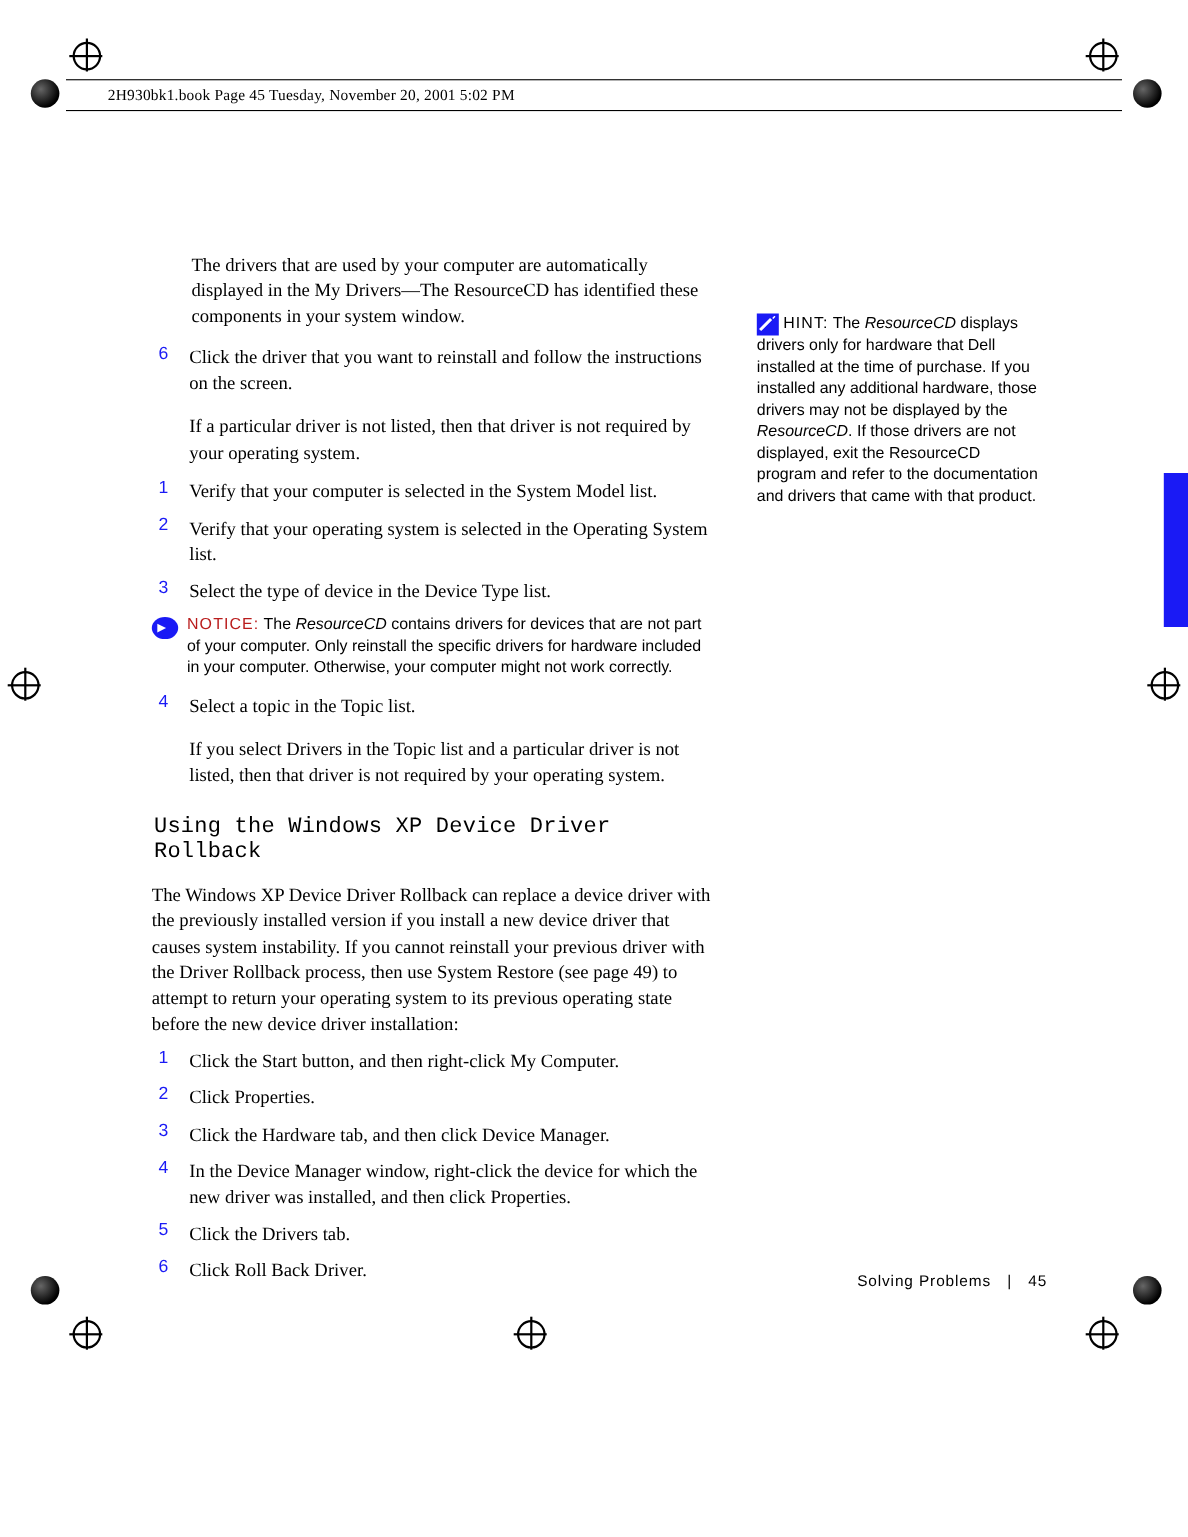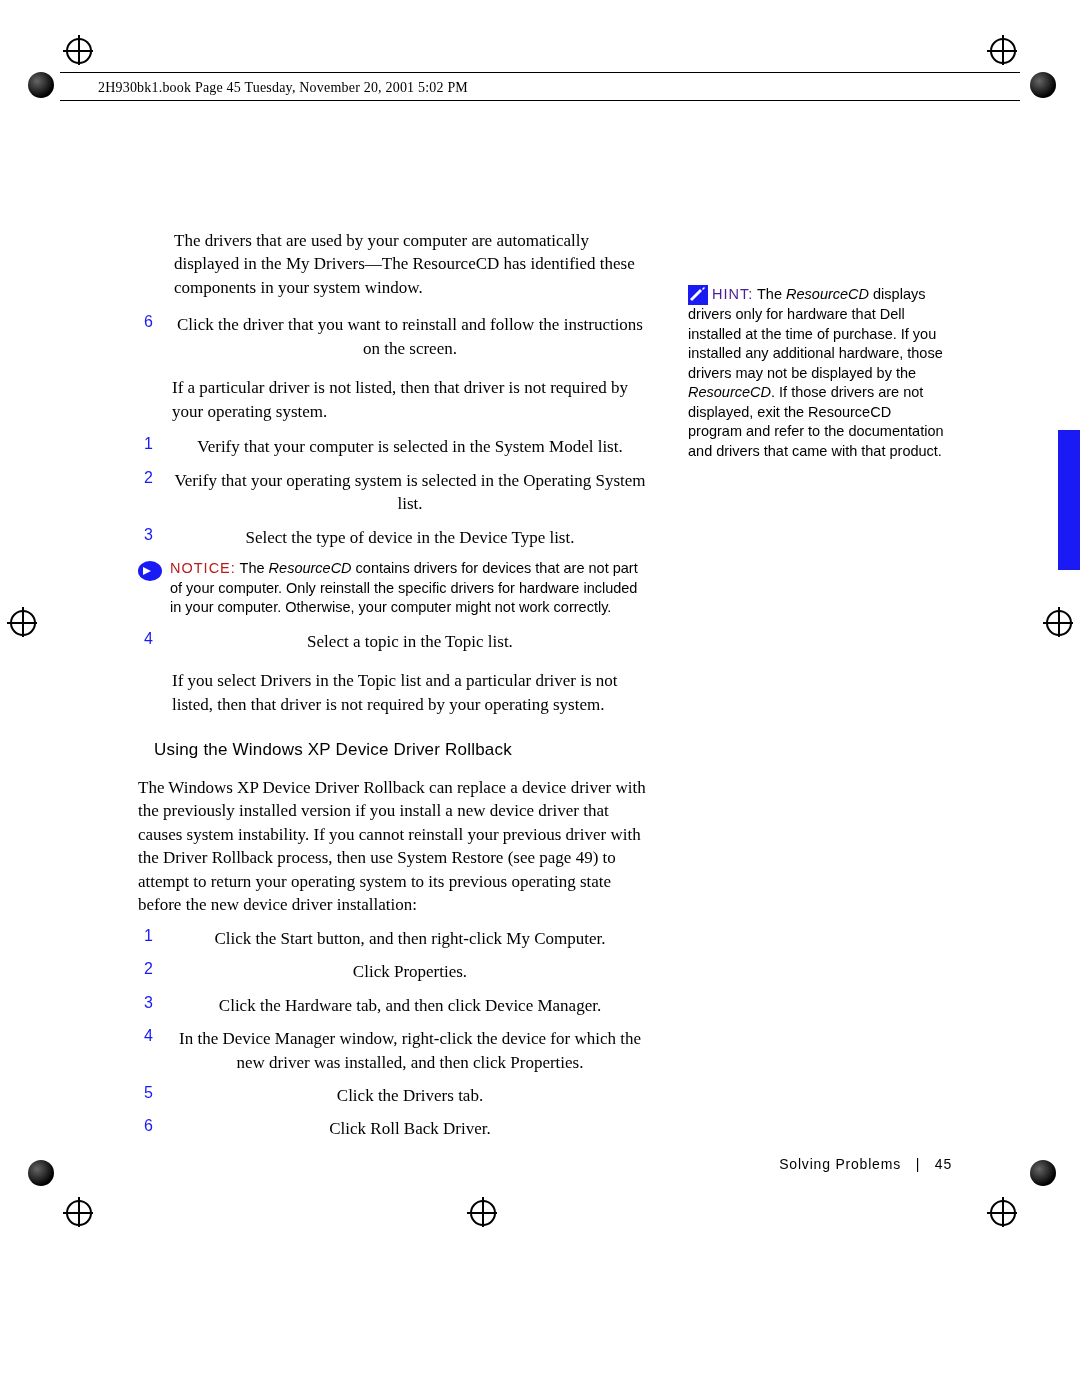--- a/index.html
+++ b/index.html
@@ -89,30 +89,30 @@
     display: inline-block;
     width: 20px;
     height: 20px;
     background: #1a1af5;
     position: relative;
     vertical-align: top;
     margin-right: 4px;
   }
   .side-icon svg { position:absolute; left:2px; top:2px; }
   .hint-label {
-    color: #4c1d95;
+    color: #000000;
     letter-spacing: 1px;
     font-weight: normal;
   }
   .italic { font-style: italic; }
   p { margin: 16px 0 10px 0; line-height: 1.38; }
   .intro { margin-left: 36px; margin-bottom: 14px; }
   .list-item { display: flex; margin-bottom: 10px; }
   .num { color: #1a1af5; font-family: Arial, sans-serif; font-size: 16px; width: 28px; flex: 0 0 28px; text-align: left; padding-left:6px;}
-  .txt { flex: 1; line-height: 1.38; text-align: center; }
+  .txt { flex: 1; line-height: 1.38; }
   .sub { margin-left: 34px; margin-bottom: 12px; }
   .notice-row { display:flex; margin: 8px 0 12px 0; }
   .notice-icon {
     flex: 0 0 24px;
     width: 20px;
     height: 20px;
     background: #1a1af5;
     border-radius: 50%;
     margin-right: 8px;
     position: relative;
@@ -128,24 +128,24 @@
     border-bottom:4px solid transparent;
   }
   .notice-txt {
     font-family: Arial, Helvetica, sans-serif;
     font-size: 14.5px;
     line-height: 1.35;
     flex:1;
   }
   .notice-label { color: #b91c1c; letter-spacing: 1px; }
   h2.section {
-    font-family: Liberation Sans, sans-serif;
+    font-family: Liberation Mono, monospace;
     font-weight: normal;
-    font-size: 17px;
-    margin: 24px 0 8px 16px;
+    font-size: 20px;
+    margin: 24px 0 8px 2px;
     letter-spacing: 0.2px;
   }
   .footer {
     position: absolute;
     right: 128px;
     top: 1156px;
     font-family: Arial, Helvetica, sans-serif;
     font-size: 14px;
     letter-spacing: 0.8px;
   }

